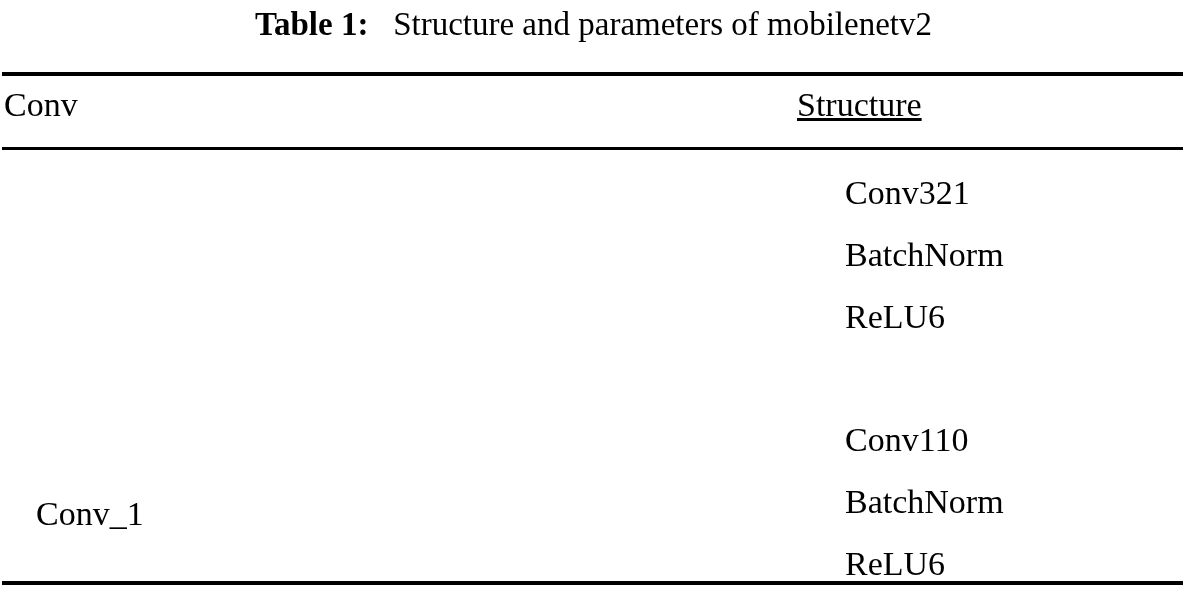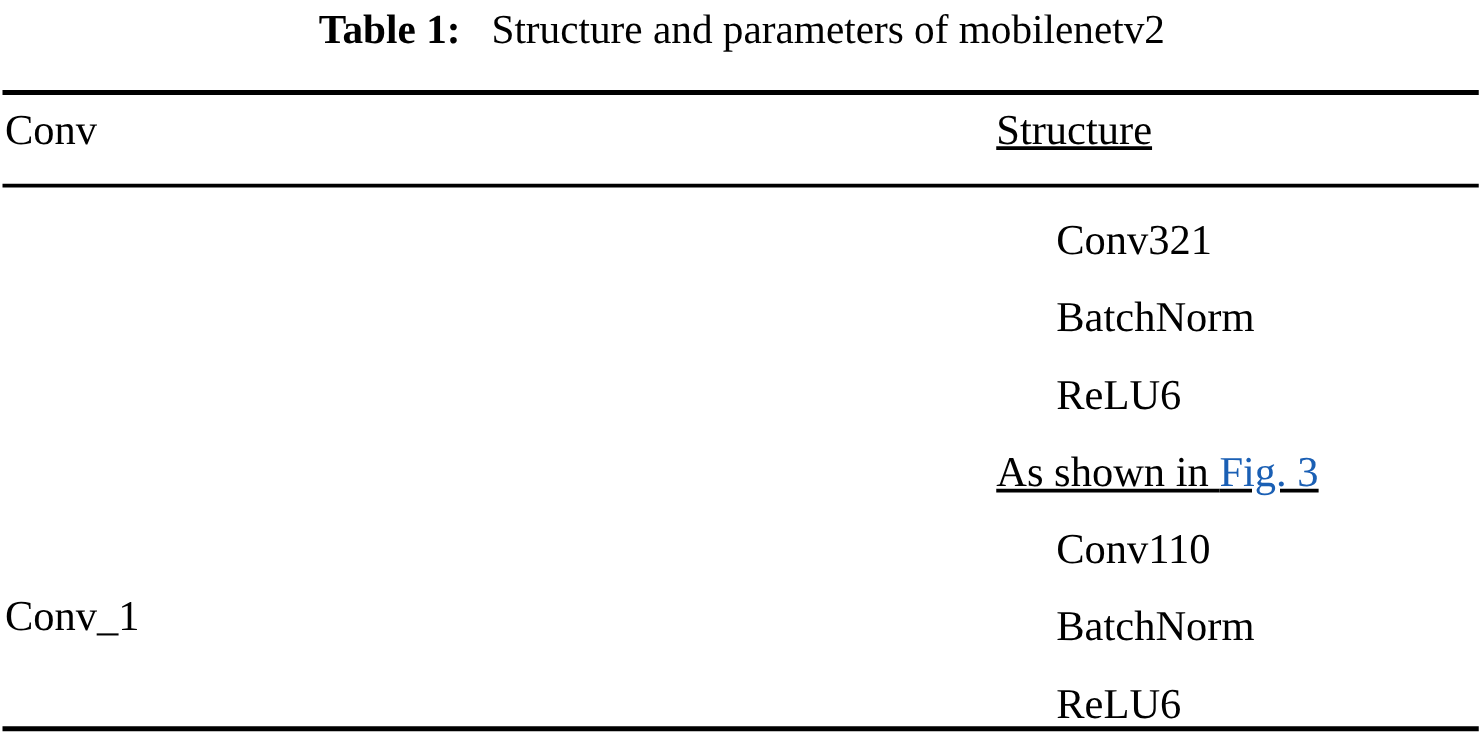--- a/index.html
+++ b/index.html
@@ -103,21 +103,21 @@
   }
 
   .name-centered {
     position: absolute;
     left: 2px;
     white-space: nowrap;
     font-size: 34px;
     line-height: 62px;
   }
   .row-conv  .name-centered { top: 62px; }
-  .row-conv1 .name-centered { top: 54px; }
+  .row-conv1 .name-centered { top: 74px; margin-left: 32px; }
 
   .row-expanded .cell-name,
   .row-expanded .cell-structure { line-height: 58px; }
 
   .link {
     color: #1a5fb4;
     text-decoration: none;
   }
 </style>
 </head>
@@ -144,23 +144,20 @@
 
     <div class="trow row-conv">
       <div class="struct-lines">
         <div class="struct-line">Conv321</div>
         <div class="struct-line">BatchNorm</div>
         <div class="struct-line">ReLU6</div>
       </div>
     </div>
 
     <div class="trow row-expanded">
-      <div class="cell-structure">
-        <span>As shown in </span><a class="link" href="#">Fig. 3</a>
-      </div>
     </div>
 
     <div class="trow row-conv1">
       <div class="name-centered">Conv_1</div>
       <div class="struct-lines">
         <div class="struct-line">Conv110</div>
         <div class="struct-line">BatchNorm</div>
         <div class="struct-line">ReLU6</div>
       </div>
     </div>

